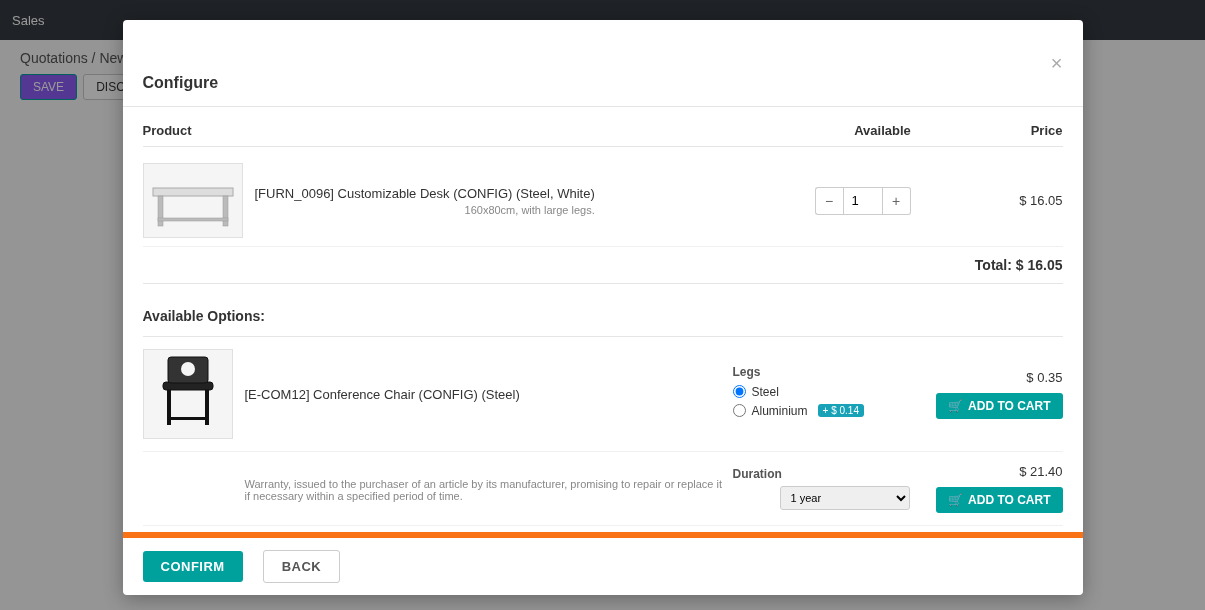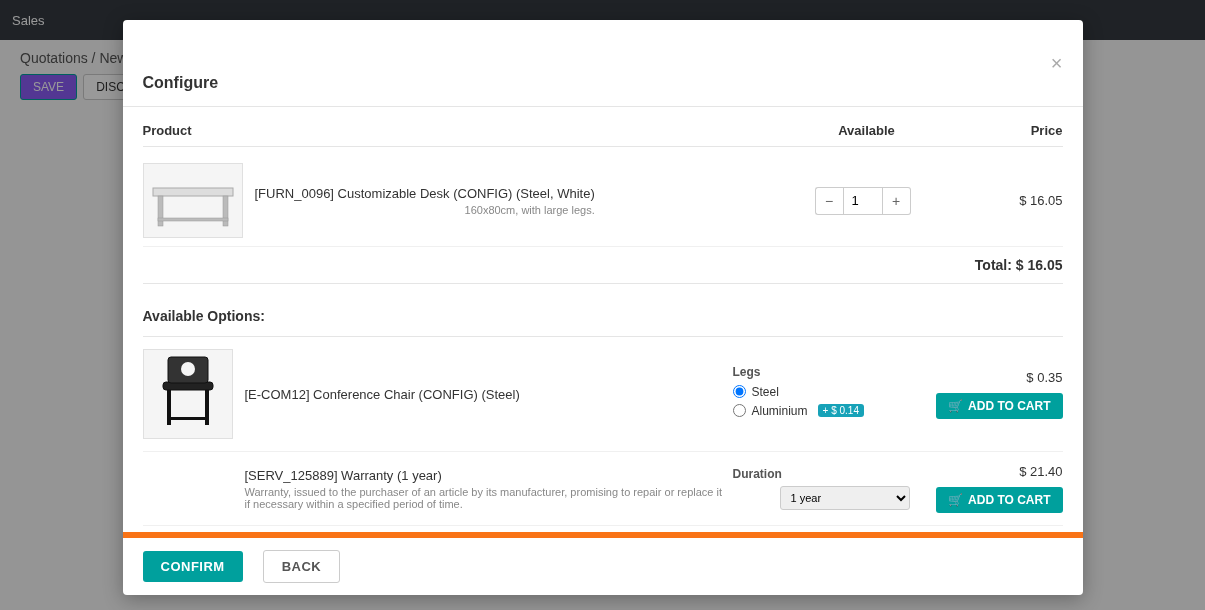--- a/index.html
+++ b/index.html
@@ -106,21 +106,20 @@
 
     
     .product-header {
       display: grid;
       grid-template-columns: 1fr 120px 120px;
       border-bottom: 1px solid #e5e5e5;
       padding-bottom: 8px;
       margin-bottom: 8px;
       color: #333;
       font-weight: 600;
-      gap: 16px;
     }
     .product-header .col-qty { text-align: center; }
     .product-header .col-price { text-align: right; }
 
     .product-row {
       display: grid;
       grid-template-columns: 1fr 160px 120px;
       align-items: center;
       padding: 8px 0;
       border-bottom: 1px solid #f0f0f0;
@@ -451,21 +450,20 @@
             <span class="cart-icon">🛒</span>
             <span>ADD TO CART</span>
           </button>
         </div>
       </div>
 
       <div class="option-row">
         <div class="option-info">
           <div style="width:90px; flex-shrink:0;"></div>
           <div>
-            <div class="option-name">[SERV_125889] Warranty (1 year)</div>
             <div class="option-subdesc">Warranty, issued to the purchaser of an article by its manufacturer, promising to repair or replace it if necessary within a specified period of time.</div>
           </div>
         </div>
         <div class="option-config">
           <div class="duration-label">Duration</div>
           <select class="duration-select">
             <option>1 year</option>
             <option>2 years</option>
             <option>3 years</option>
           </select>

